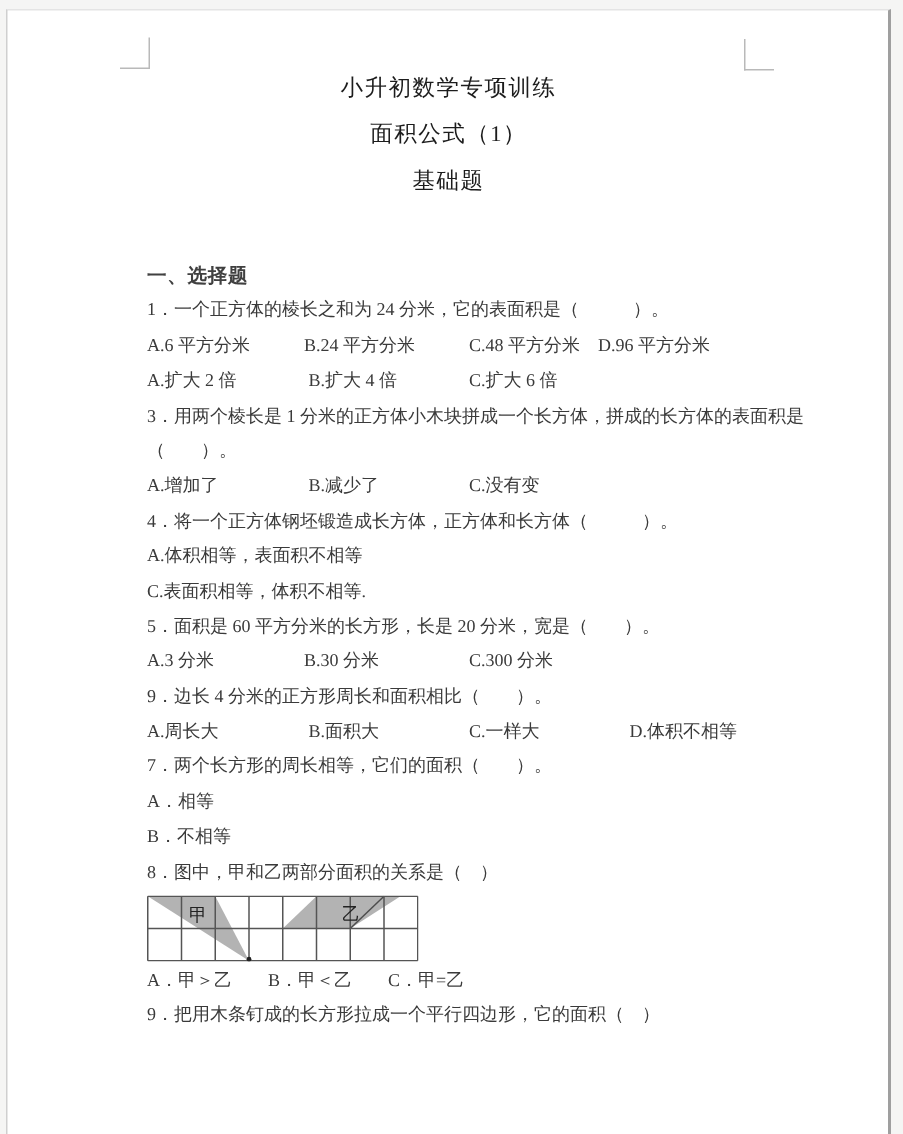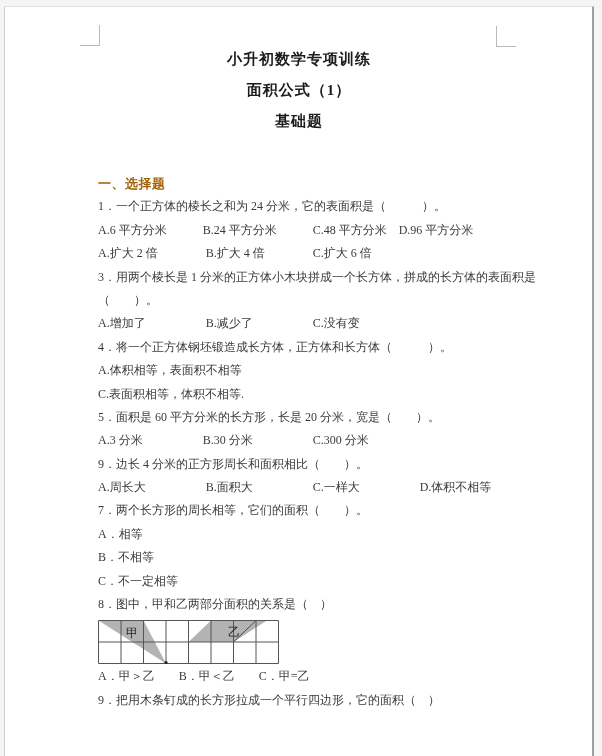--- a/index.html
+++ b/index.html
@@ -18,32 +18,32 @@
     border-top:1px solid #e4e4e4;
     box-sizing:border-box;
   }
   .crop-mark{position:absolute;box-sizing:border-box;}
   .crop-tl{left:80px;top:25px;width:20px;height:21px;
     border-right:1px solid #b9b9b9;border-bottom:1px solid #b9b9b9;}
   .crop-tr{left:496px;top:26px;width:20px;height:21px;
     border-left:1px solid #b9b9b9;border-bottom:1px solid #b9b9b9;}
   .titles{
     position:absolute;left:99px;top:44px;width:400px;
-    text-align:center;font-weight:bold;color:#1c1c1c;
+    text-align:center;font-weight:normal;color:#1c1c1c;
     font-size:15px;line-height:31px;letter-spacing:1px;
   }
   .titles div{height:31px;}
   .content{
     position:absolute;left:98px;top:172px;width:420px;
     font-size:12px;color:#3a3a3a;
   }
   .content p{
     margin:0;height:23.4px;line-height:23.4px;white-space:pre;
   }
-  .section-header{font-weight:bold;font-size:13px;color:#a16207;letter-spacing:0.5px;}
+  .section-header{font-weight:bold;font-size:13px;color:#404040;letter-spacing:0.5px;}
   .figure-wrap{margin:4px 0 1px 0;width:181px;height:44px;}
   svg text{font-family:"Liberation Serif","DejaVu Serif",serif;}
 </style>
 </head>
 <body>
 
 <div class="page"></div>
 
 <div class="crop-mark crop-tl"></div>
 <div class="crop-mark crop-tr"></div>
@@ -65,21 +65,20 @@
   <p>4．将一个正方体钢坯锻造成长方体，正方体和长方体（　　　）。</p>
   <p>A.体积相等，表面积不相等</p>
   <p>C.表面积相等，体积不相等.</p>
   <p>5．面积是 60 平方分米的长方形，长是 20 分米，宽是（　　）。</p>
   <p>A.3 分米　　　　　B.30 分米　　　　　C.300 分米</p>
   <p>9．边长 4 分米的正方形周长和面积相比（　　）。</p>
   <p>A.周长大　　　　　B.面积大　　　　　C.一样大　　　　　D.体积不相等</p>
   <p>7．两个长方形的周长相等，它们的面积（　　）。</p>
   <p>A．相等</p>
   <p>B．不相等</p>
-  <p>C．不一定相等</p>
   <p>8．图中，甲和乙两部分面积的关系是（　）</p>
 
   <div class="figure-wrap">
     <svg width="181" height="44" viewBox="0 0 181 44">
 
       <polygon points="0.5,0.5 45.5,0.5 68,43.5" fill="#b3b3b3"></polygon>
       <polygon points="90.5,22 113,0.5 169,0.5 135.5,22" fill="#b3b3b3"></polygon>
       <line x1="135.5" y1="22" x2="158" y2="0.5" stroke="#4d4d4d" stroke-width="1"></line>
 
       <g stroke="#555555" stroke-width="1">

